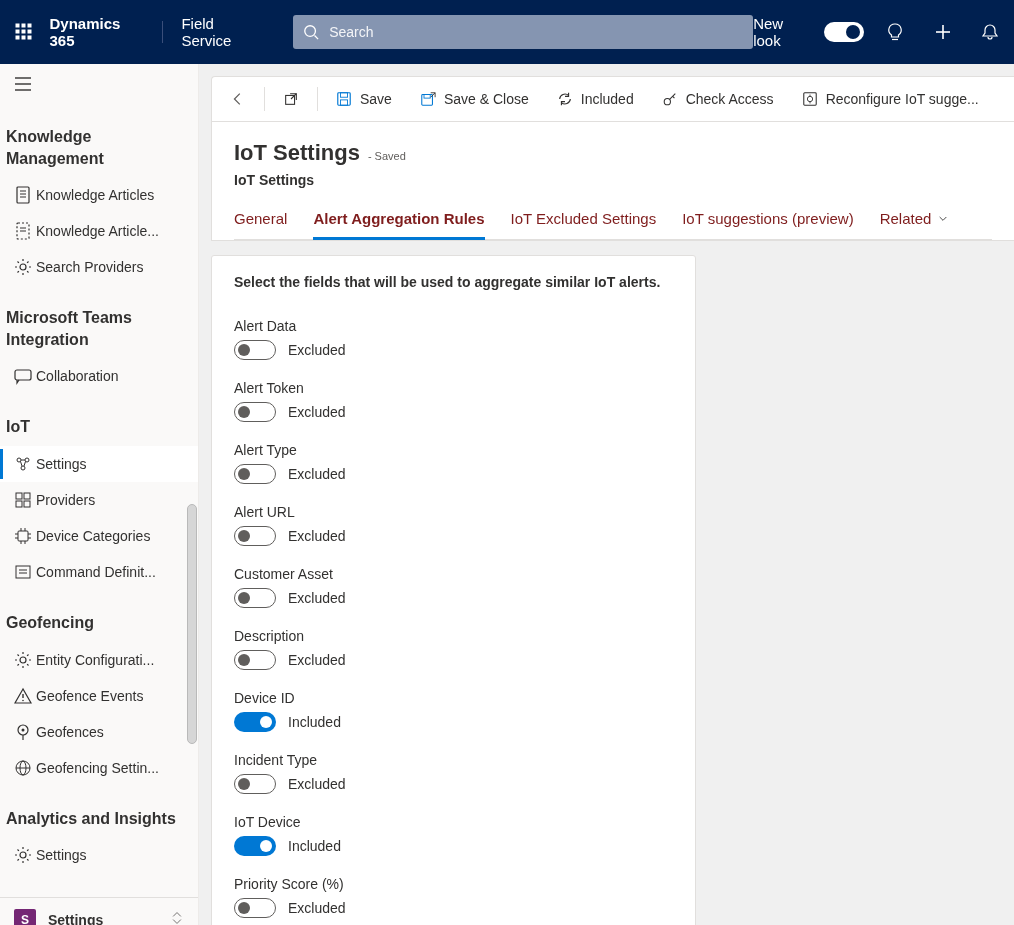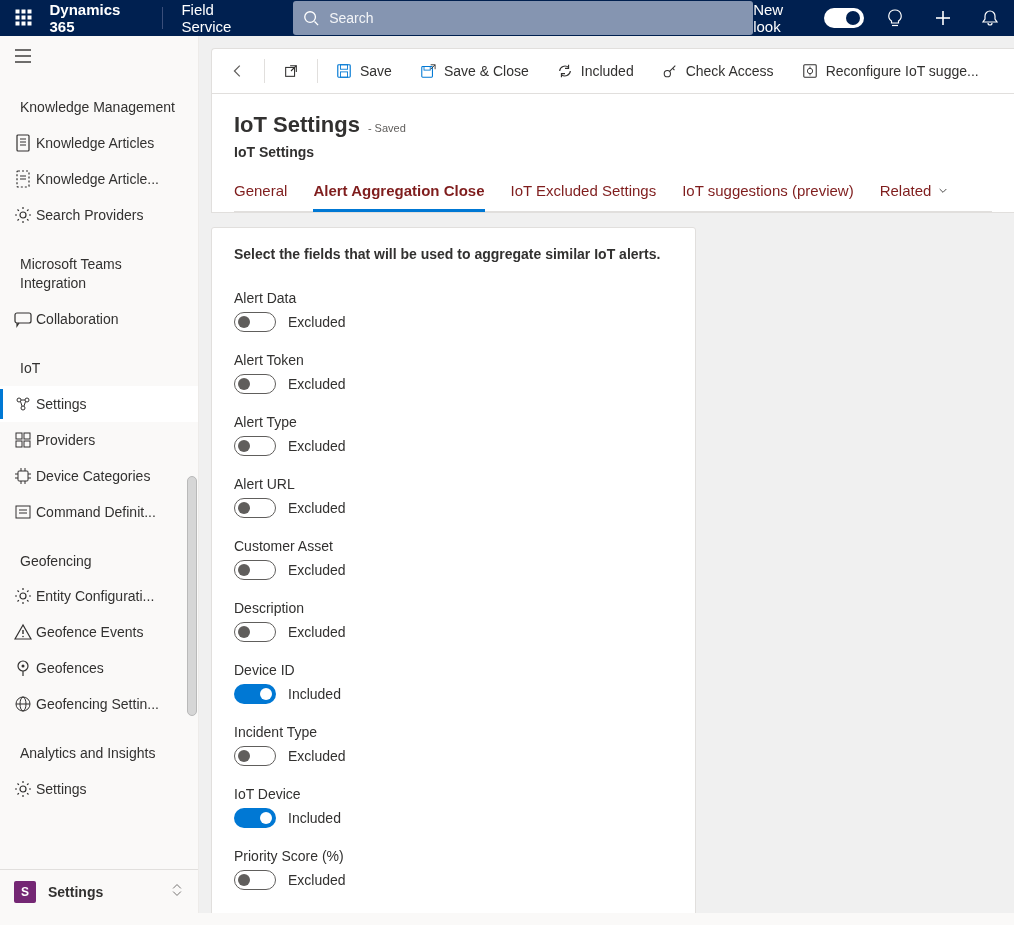--- a/index.html
+++ b/index.html
@@ -1,20 +1,20 @@
 <!DOCTYPE html>
 <html><head>
 <meta charset="utf-8">
 <style>
   * { box-sizing: border-box; }
   html, body { margin:0; padding:0; font-family: "Segoe UI", -apple-system, sans-serif; background:#FAF9F8; color:#323130; }
   body { width:1014px; height:925px; overflow:hidden; position:relative; }
 
   
-  .topbar { height:36px; background:#002050; display:flex; align-items:center; color:#fff; font-size:15px; }
+  .topbar { height:64px; background:#002050; display:flex; align-items:center; color:#fff; font-size:15px; }
   .tb-icon { width:48px; height:48px; display:flex; align-items:center; justify-content:center; cursor:pointer; }
   .tb-icon svg { width:18px; height:18px; fill:#fff; stroke:#fff; }
   .tb-brand { font-weight:600; padding:0 14px 0 2px; }
   .tb-sep { width:1px; height:22px; background:#3a4e7a; }
   .tb-app { padding:0 18px; }
   .searchwrap { flex:none; width:460px; height:34px; margin-left:8px; background:#8595B1; border-radius:3px; display:flex; align-items:center; padding:0 10px; }
   .searchwrap svg { width:16px; height:16px; stroke:#fff; fill:none; margin-right:8px; }
   .searchwrap input { border:none; background:transparent; color:#fff; font-size:14px; flex:1; outline:none; }
   .searchwrap input::placeholder { color:#fff; opacity:.9; }
   .tb-spacer { flex:1; }
@@ -24,21 +24,21 @@
 
   
   .shell { display:flex; height:calc(925px - 48px); }
   .sidebar { width:199px; background:#FAF9F8; border-right:1px solid #EDEBE9; display:flex; flex-direction:column; position:relative; }
   .hamb { height:40px; display:flex; align-items:center; padding-left:14px; }
   .hamb svg { width:18px; height:18px; stroke:#323130; }
   .side-scroll { flex:1; overflow:hidden; position:relative; }
   .scrollbar-track { position:absolute; right:-1px; top:400px; width:14px; height:405px; background:transparent; }
   .scrollbar-track .thumb { position:absolute; right:2px; width:10px; top:40px; height:240px; background:#D6D6D6; border-radius:5px; border:1px solid #B9B9B9; }
 
-  .sect-h { font-size:14px; font-weight:400; color:#323130; padding:22px 14px 8px 20px; line-height:1.35; }
+  .sect-h { font-size:16px; font-weight:700; color:#323130; padding:22px 14px 8px 6px; line-height:1.35; }
   .navitem { display:flex; align-items:center; height:36px; padding:0 10px 0 14px; font-size:14px; cursor:pointer; gap:4px; white-space:nowrap; overflow:hidden; }
   .navitem span.label { overflow:hidden; text-overflow:ellipsis; }
   .navitem.active { background:#fff; position:relative; }
   .navitem.active::before { content:""; position:absolute; left:0; top:3px; bottom:3px; width:3px; background:#0078D4; }
   .navicon { width:18px; height:18px; flex:none; display:flex; align-items:center; justify-content:center; }
   .navicon svg { width:18px; height:18px; }
 
   .sitemap-switch { border-top:1px solid #E1DFDD; height:44px; display:flex; align-items:center; padding:0 14px; gap:12px; font-size:14px; font-weight:600; }
   .sm-tile { width:22px; height:22px; background:#742774; color:#fff; display:flex; align-items:center; justify-content:center; font-size:12px; font-weight:600; border-radius:2px; }
   .sm-chevrons { margin-left:auto; }
@@ -438,21 +438,21 @@
       <div class="page-title">
         <h1>IoT Settings</h1>
         <span class="saved">- Saved</span>
       </div>
       <div class="page-sub">IoT Settings</div>
       <div class="tabs" id="tabs">
           <div class="tab">
             <span>General</span>
           </div>
           <div class="tab active">
-            <span>Alert Aggregation Close</span>
+            <span>Alert Aggregation Rules</span>
           </div>
           <div class="tab">
             <span>IoT Excluded Settings</span>
           </div>
           <div class="tab">
             <span>IoT suggestions (preview)</span>
           </div>
           <div class="tab">
             <span>Related</span>
             <svg viewBox="0 0 18 18" width="12" height="12">

